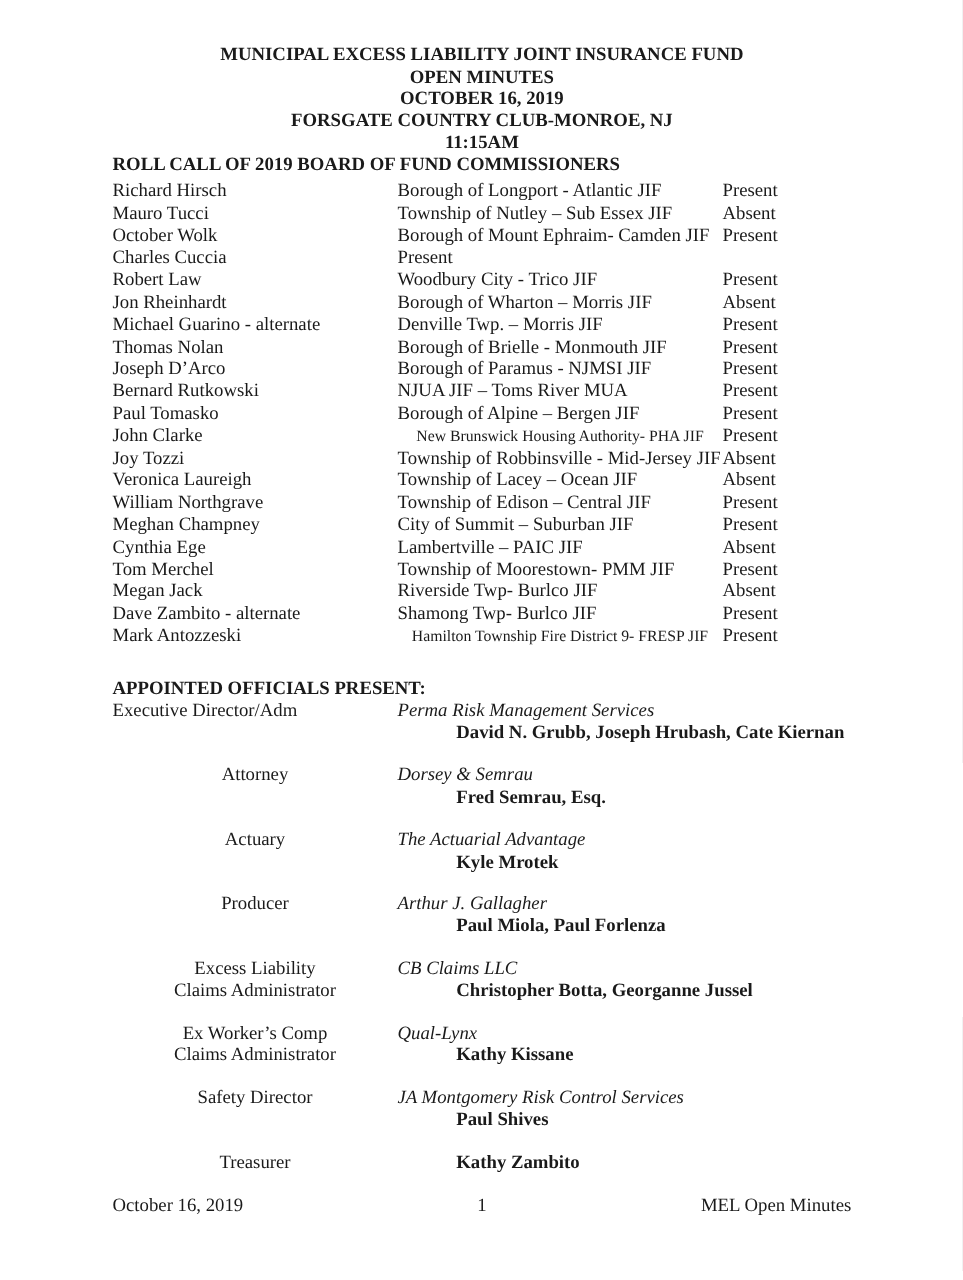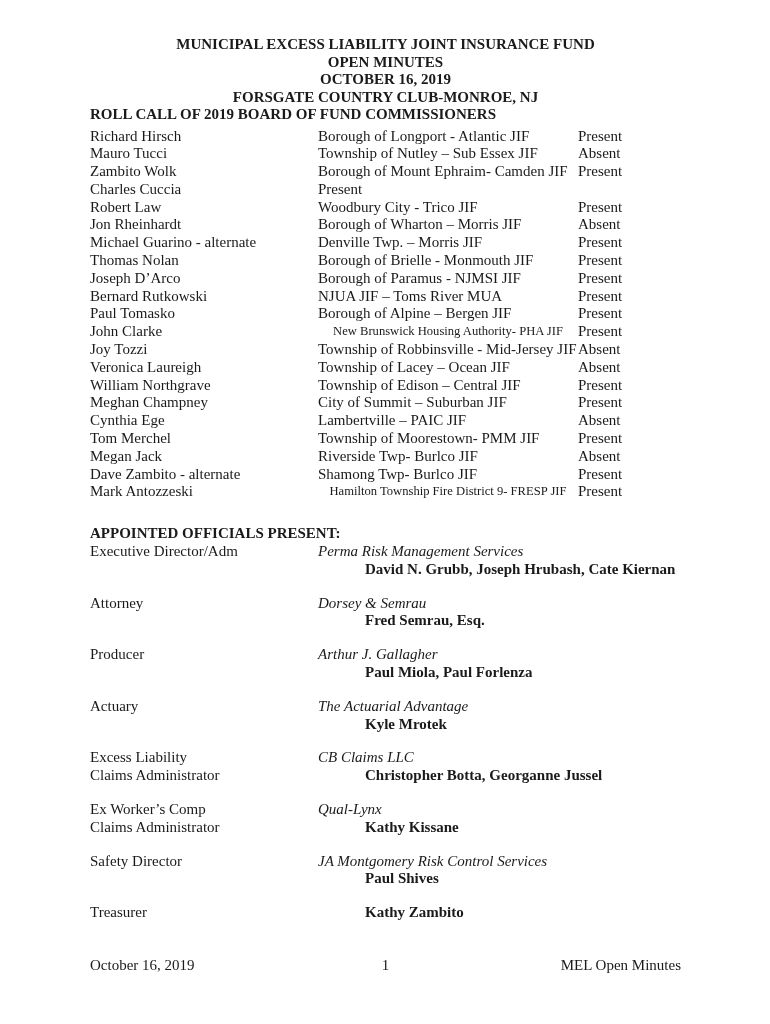--- a/index.html
+++ b/index.html
@@ -35,21 +35,21 @@
     display: flex;
     line-height: 17.8px;
     white-space: nowrap;
   }
   .rc-name  { width: 228px; flex: none; }
   .rc-org   { width: 260px; flex: none; }
   .rc-org[data-size="small"] { font-size: 12.6px; text-align: center; }
   .rc-status{ flex: 1; }
   .officials { margin-top: 24px; }
   .officials-heading { font-weight: bold; line-height: 17.8px; }
-  .group + .group { margin-top: 16px; }
+  .group + .group { margin-top: 16px; text-align: center; }
   .of-row {
     display: flex;
     line-height: 17.8px;
     white-space: nowrap;
   }
   .of-role  { width: 228px; flex: none; }
   .of-org   { flex: none; font-style: italic; }
   .of-names { font-weight: bold; margin-left: 47px; flex: none; }
   .doc-footer {
     position: absolute;
@@ -67,40 +67,41 @@
 <body>
 
 <div class="page">
   <div class="content">
 
     <div class="doc-header">
       <div>MUNICIPAL EXCESS LIABILITY JOINT INSURANCE FUND</div>
       <div>OPEN MINUTES</div>
       <div>OCTOBER 16, 2019</div>
       <div>FORSGATE COUNTRY CLUB-MONROE, NJ</div>
+      <div>11:15AM</div>
     </div>
 
     <div class="section-heading">ROLL CALL OF 2019 BOARD OF FUND COMMISSIONERS</div>
 
     <div class="rc-rows">
 
         <div class="rc-row">
           <span class="rc-name">Richard Hirsch</span>
           <span class="rc-org">Borough of Longport - Atlantic JIF</span>
           <span class="rc-status">Present</span>
         </div>
 
         <div class="rc-row">
           <span class="rc-name">Mauro Tucci</span>
           <span class="rc-org">Township of Nutley – Sub Essex JIF</span>
           <span class="rc-status">Absent</span>
         </div>
 
         <div class="rc-row">
-          <span class="rc-name">Zambito Wolk</span>
+          <span class="rc-name">October Wolk</span>
           <span class="rc-org">Borough of Mount Ephraim- Camden JIF</span>
           <span class="rc-status">Present</span>
         </div>
 
         <div class="rc-row">
           <span class="rc-name">Charles Cuccia</span>
           <span class="rc-status">Present</span>
         </div>
 
         <div class="rc-row">
@@ -241,46 +242,46 @@
                   <span class="of-org"></span>
                   <span class="of-names">Fred Semrau, Esq.</span>
                 </div>
               </div>
           </div>
 
           <div class="group">
             <div>
 
                 <div class="of-row">
+                  <span class="of-role">Actuary</span>
+                  <span class="of-org">The Actuarial Advantage</span>
+                  <span class="of-names"></span>
+                </div>
+
+                <div class="of-row">
+                  <span class="of-role"></span>
+                  <span class="of-org"></span>
+                  <span class="of-names">Kyle Mrotek</span>
+                </div>
+              </div>
+          </div>
+
+          <div class="group">
+            <div>
+
+                <div class="of-row">
                   <span class="of-role">Producer</span>
                   <span class="of-org">Arthur J. Gallagher</span>
                   <span class="of-names"></span>
                 </div>
 
                 <div class="of-row">
                   <span class="of-role"></span>
                   <span class="of-org"></span>
                   <span class="of-names">Paul Miola, Paul Forlenza</span>
-                </div>
-              </div>
-          </div>
-
-          <div class="group">
-            <div>
-
-                <div class="of-row">
-                  <span class="of-role">Actuary</span>
-                  <span class="of-org">The Actuarial Advantage</span>
-                  <span class="of-names"></span>
-                </div>
-
-                <div class="of-row">
-                  <span class="of-role"></span>
-                  <span class="of-org"></span>
-                  <span class="of-names">Kyle Mrotek</span>
                 </div>
               </div>
           </div>
 
           <div class="group">
             <div>
 
                 <div class="of-row">
                   <span class="of-role">Excess Liability</span>
                   <span class="of-org">CB Claims LLC</span>

